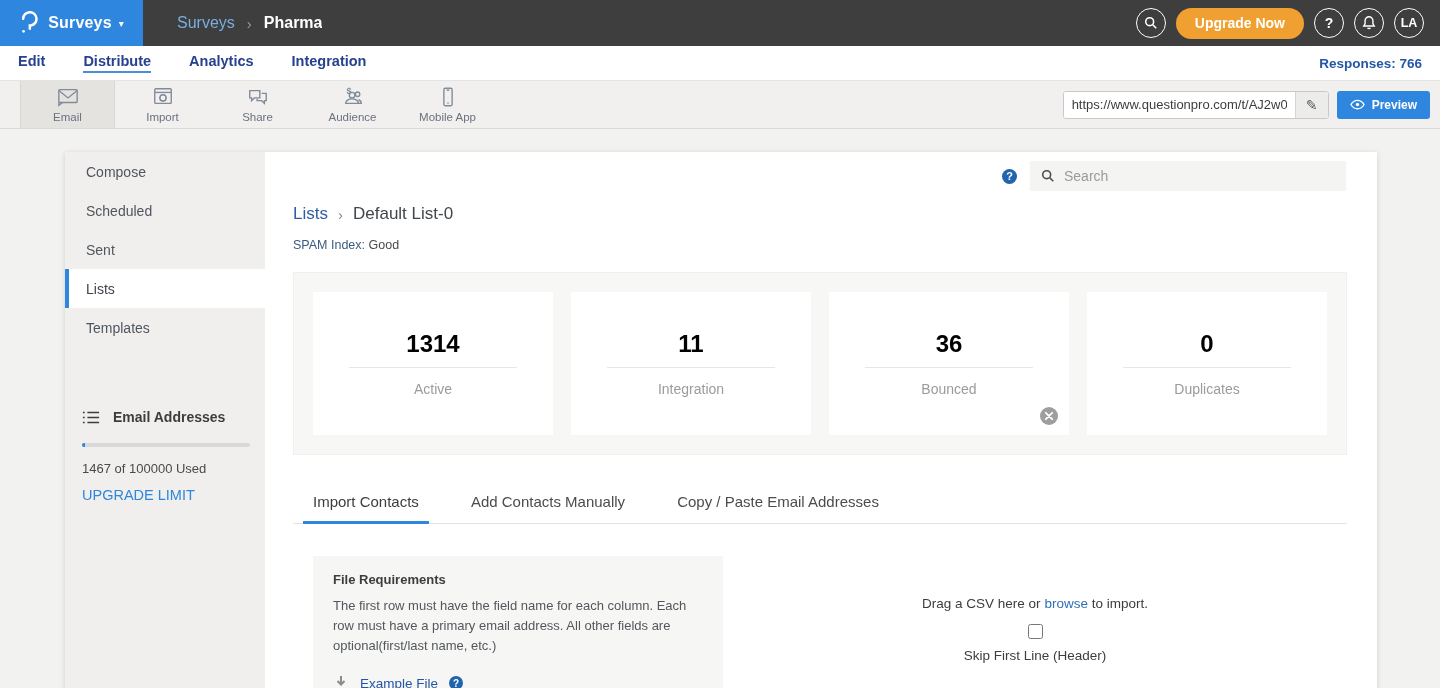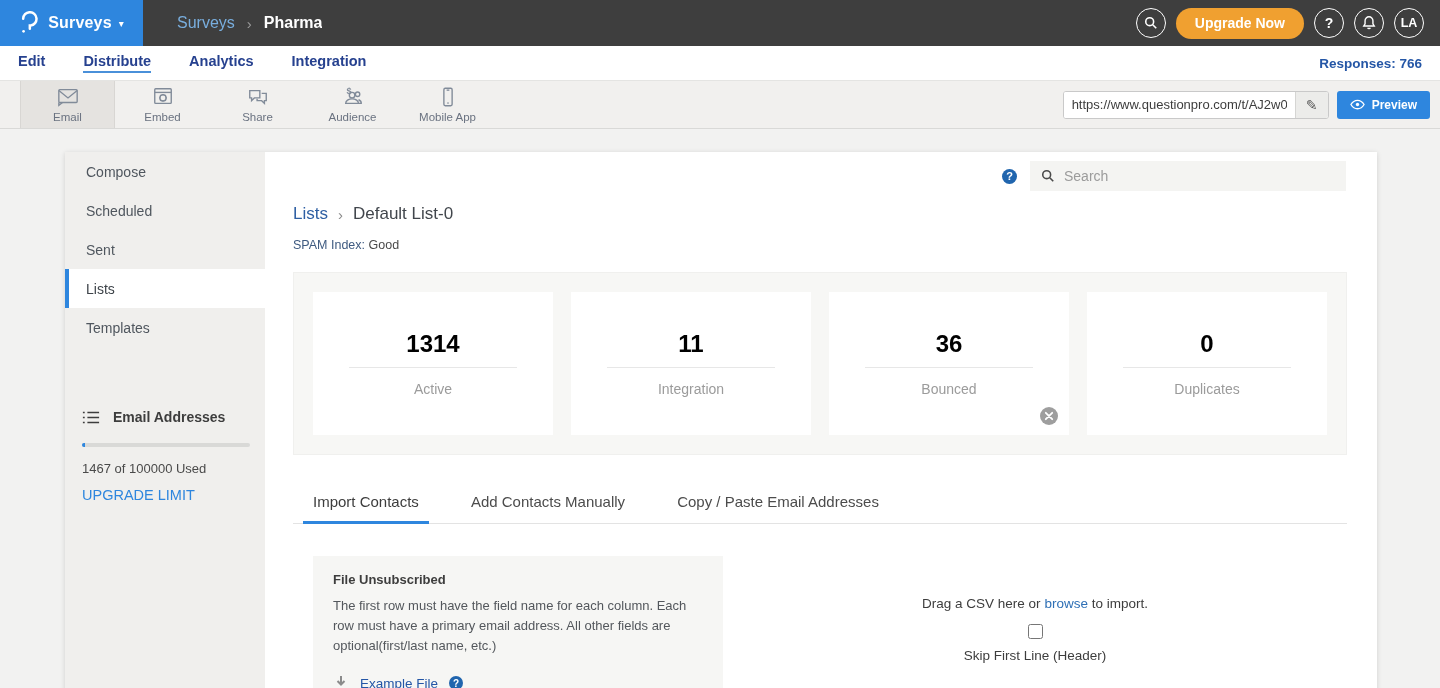--- a/index.html
+++ b/index.html
@@ -153,21 +153,21 @@
       </svg>
     <span class="lbl">Email</span>
   </div>
   <div class="tool-item">
     <svg width="24" height="22" viewBox="0 0 26 24" fill="none" stroke="currentColor" stroke-width="1.5">
         <rect x="4" y="3" width="18" height="16" rx="1"></rect>
         <path d="M4 7 h18"></path>
         <circle cx="13" cy="13" r="3.4"></circle>
         <path d="M13 8.6 v1.4 M13 15.6 v1.4 M8.8 13 h1.4 M15.8 13 h1.4 M10 10 l1 1 M15 15 l1 1 M16 10 l-1 1 M11 15 l-1 1"></path>
       </svg>
-    <span class="lbl">Embed</span>
+    <span class="lbl">Import</span>
   </div>
   <div class="tool-item">
     <svg width="24" height="22" viewBox="0 0 26 24" fill="none" stroke="currentColor" stroke-width="1.5">
         <path d="M4 5 h11 v8 h-6 l-3 3 v-3 h-2 z"></path>
         <path d="M17 8 h5 v8 h-2 v3 l-3-3 h-5 v-2"></path>
       </svg>
     <span class="lbl">Share</span>
   </div>
   <div class="tool-item">
     <svg width="24" height="22" viewBox="0 0 26 24" fill="none" stroke="currentColor" stroke-width="1.5">
@@ -280,21 +280,21 @@
     </div>
 
     <div class="ctabs">
       <span class="ctab active">Import Contacts</span>
       <span class="ctab">Add Contacts Manually</span>
       <span class="ctab">Copy / Paste Email Addresses</span>
     </div>
 
     <div class="import-row">
       <div class="filereq">
-        <div class="ttl">File Unsubscribed</div>
+        <div class="ttl">File Requirements</div>
         <div class="body">The first row must have the field name for each column. Each row must have a primary email address. All other fields are optional(first/last name, etc.)</div>
         <div class="example-row">
           <svg width="16" height="16" viewBox="0 0 16 16" fill="none" stroke="#8b8b8b" stroke-width="2">
               <path d="M8 1 v8 M4.5 6 l3.5 3.5 3.5-3.5"></path>
               <path d="M2 14.5 h12"></path>
             </svg>
           <span class="example-link">Example File</span>
           <span class="qcircle" style="width:14px;height:14px;font-size:10px">?</span>
         </div>
       </div>

